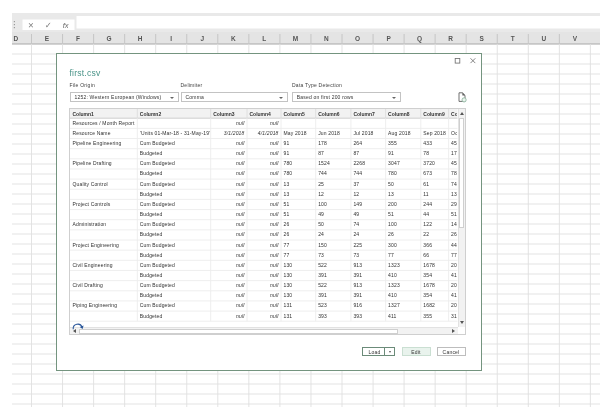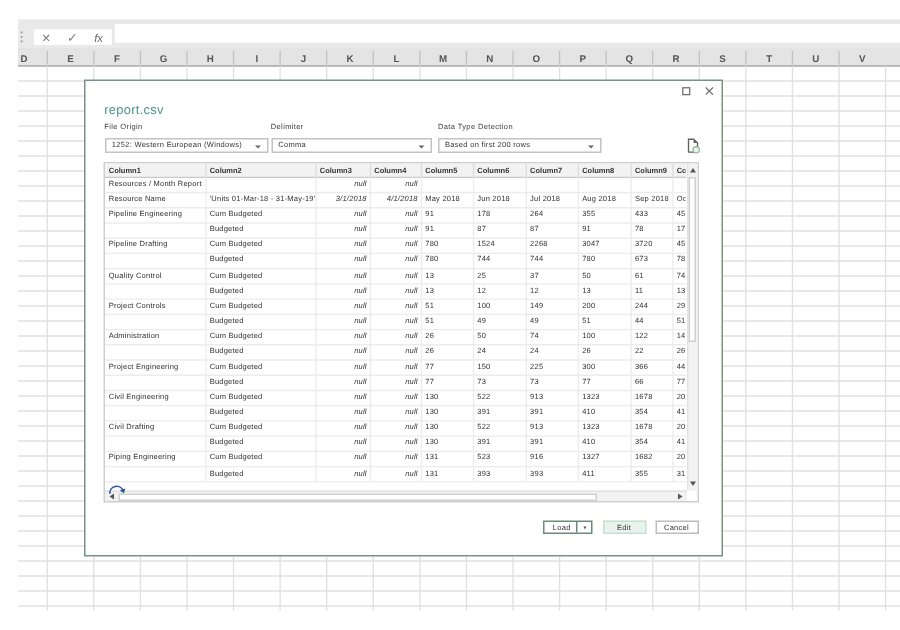--- a/index.html
+++ b/index.html
@@ -137,21 +137,21 @@
       <line x1="559.35" y1="44" x2="559.35" y2="407" stroke="#e0e0e0" stroke-width="0.9"></line>
       <line x1="590.4" y1="44" x2="590.4" y2="407" stroke="#e0e0e0" stroke-width="0.9"></line>
     </svg>
 
 <div id="dlg">
 
   <svg style="position:absolute;left:396px;top:2.5px" width="26" height="10" xmlns="http://www.w3.org/2000/svg">
     <rect x="2.2" y="2.5" width="4.6" height="4.6" fill="none" stroke="#707070" stroke-width="0.85"></rect>
     <path d="M17.5 2.3 L22.3 7.1 M22.3 2.3 L17.5 7.1" stroke="#707070" stroke-width="0.85" fill="none"></path>
   </svg>
-  <div id="title">report.csv</div>
+  <div id="title">first.csv</div>
   <div class="lbl" style="left:13px;top:28.5px;">File Origin</div>
   <div class="lbl" style="left:124px;top:28.5px;">Delimiter</div>
   <div class="lbl" style="left:235.5px;top:28.5px;">Data Type Detection</div>
   <div class="dd" style="left:13px;top:38.5px;width:109.5px;">1252: Western European (Windows)<span class="arr"></span></div>
   <div class="dd" style="left:124px;top:38.5px;width:107px;">Comma<span class="arr"></span></div>
   <div class="dd" style="left:235.2px;top:38.5px;width:109.5px;">Based on first 200 rows<span class="arr"></span></div>
 
   <svg style="position:absolute;left:401px;top:38px" width="11" height="11" xmlns="http://www.w3.org/2000/svg">
     <path d="M1 0.8 L4.4 0.8 L7 3.4 L7 9.4 L1 9.4 Z" fill="#fff" stroke="#606060" stroke-width="0.9"></path>
     <path d="M4.4 0.6 L7.2 3.4 L4.4 3.4 Z" fill="#606060" stroke="none"></path>

